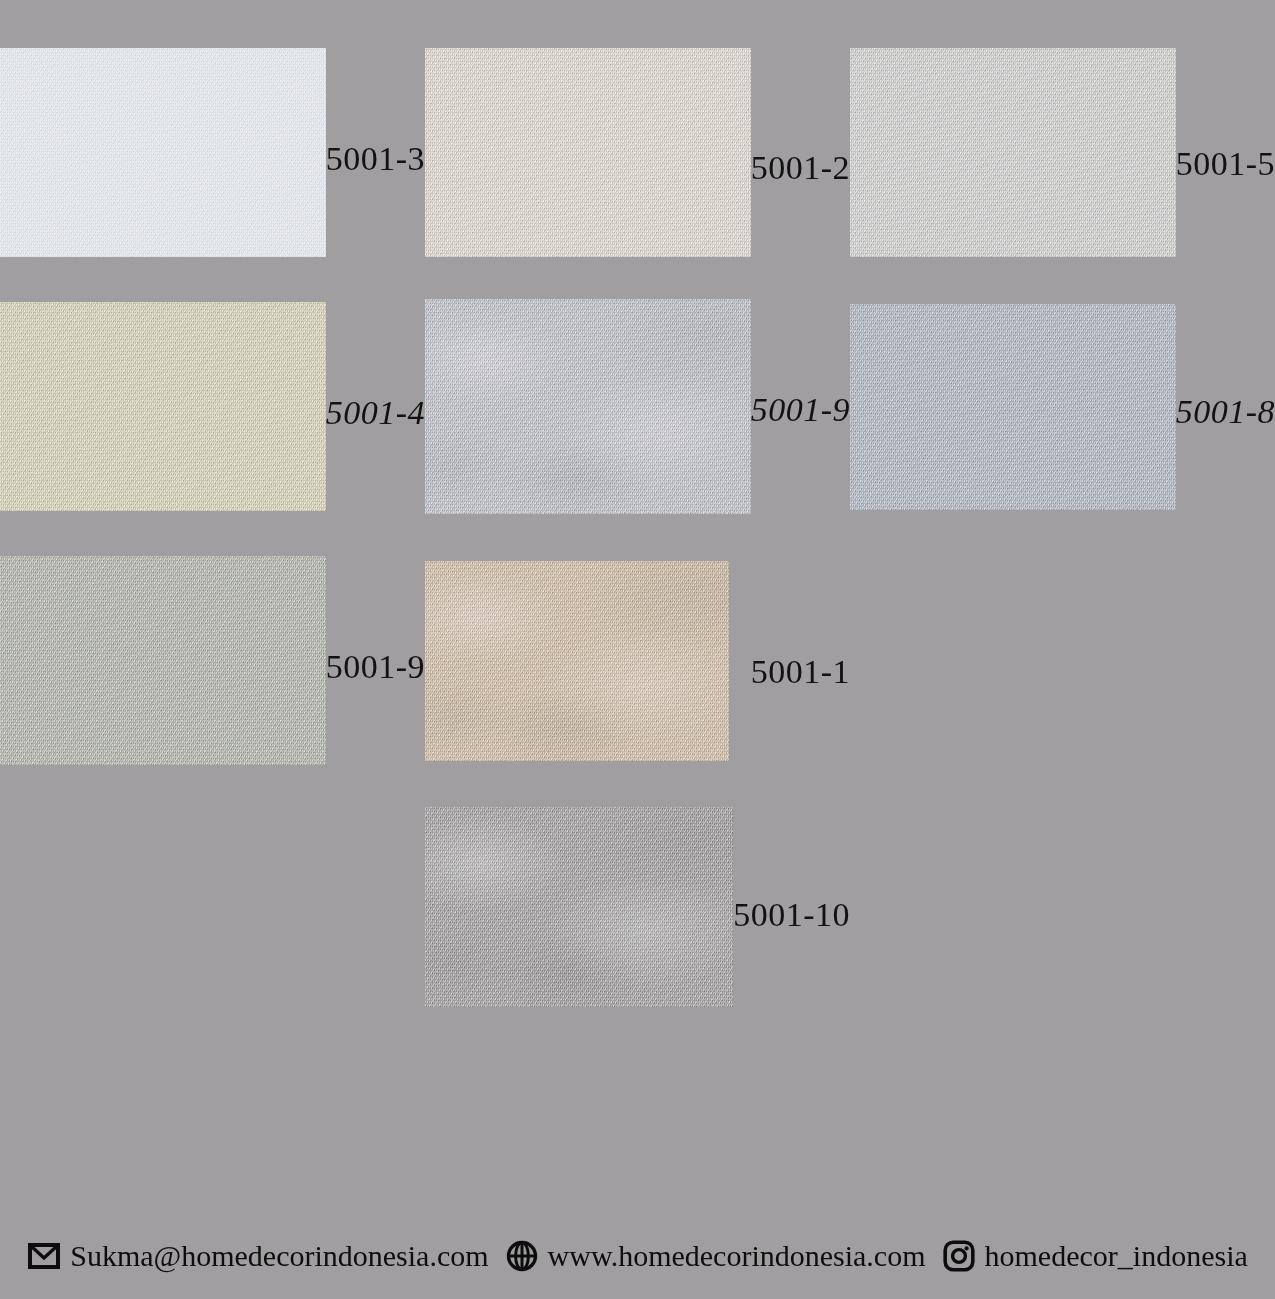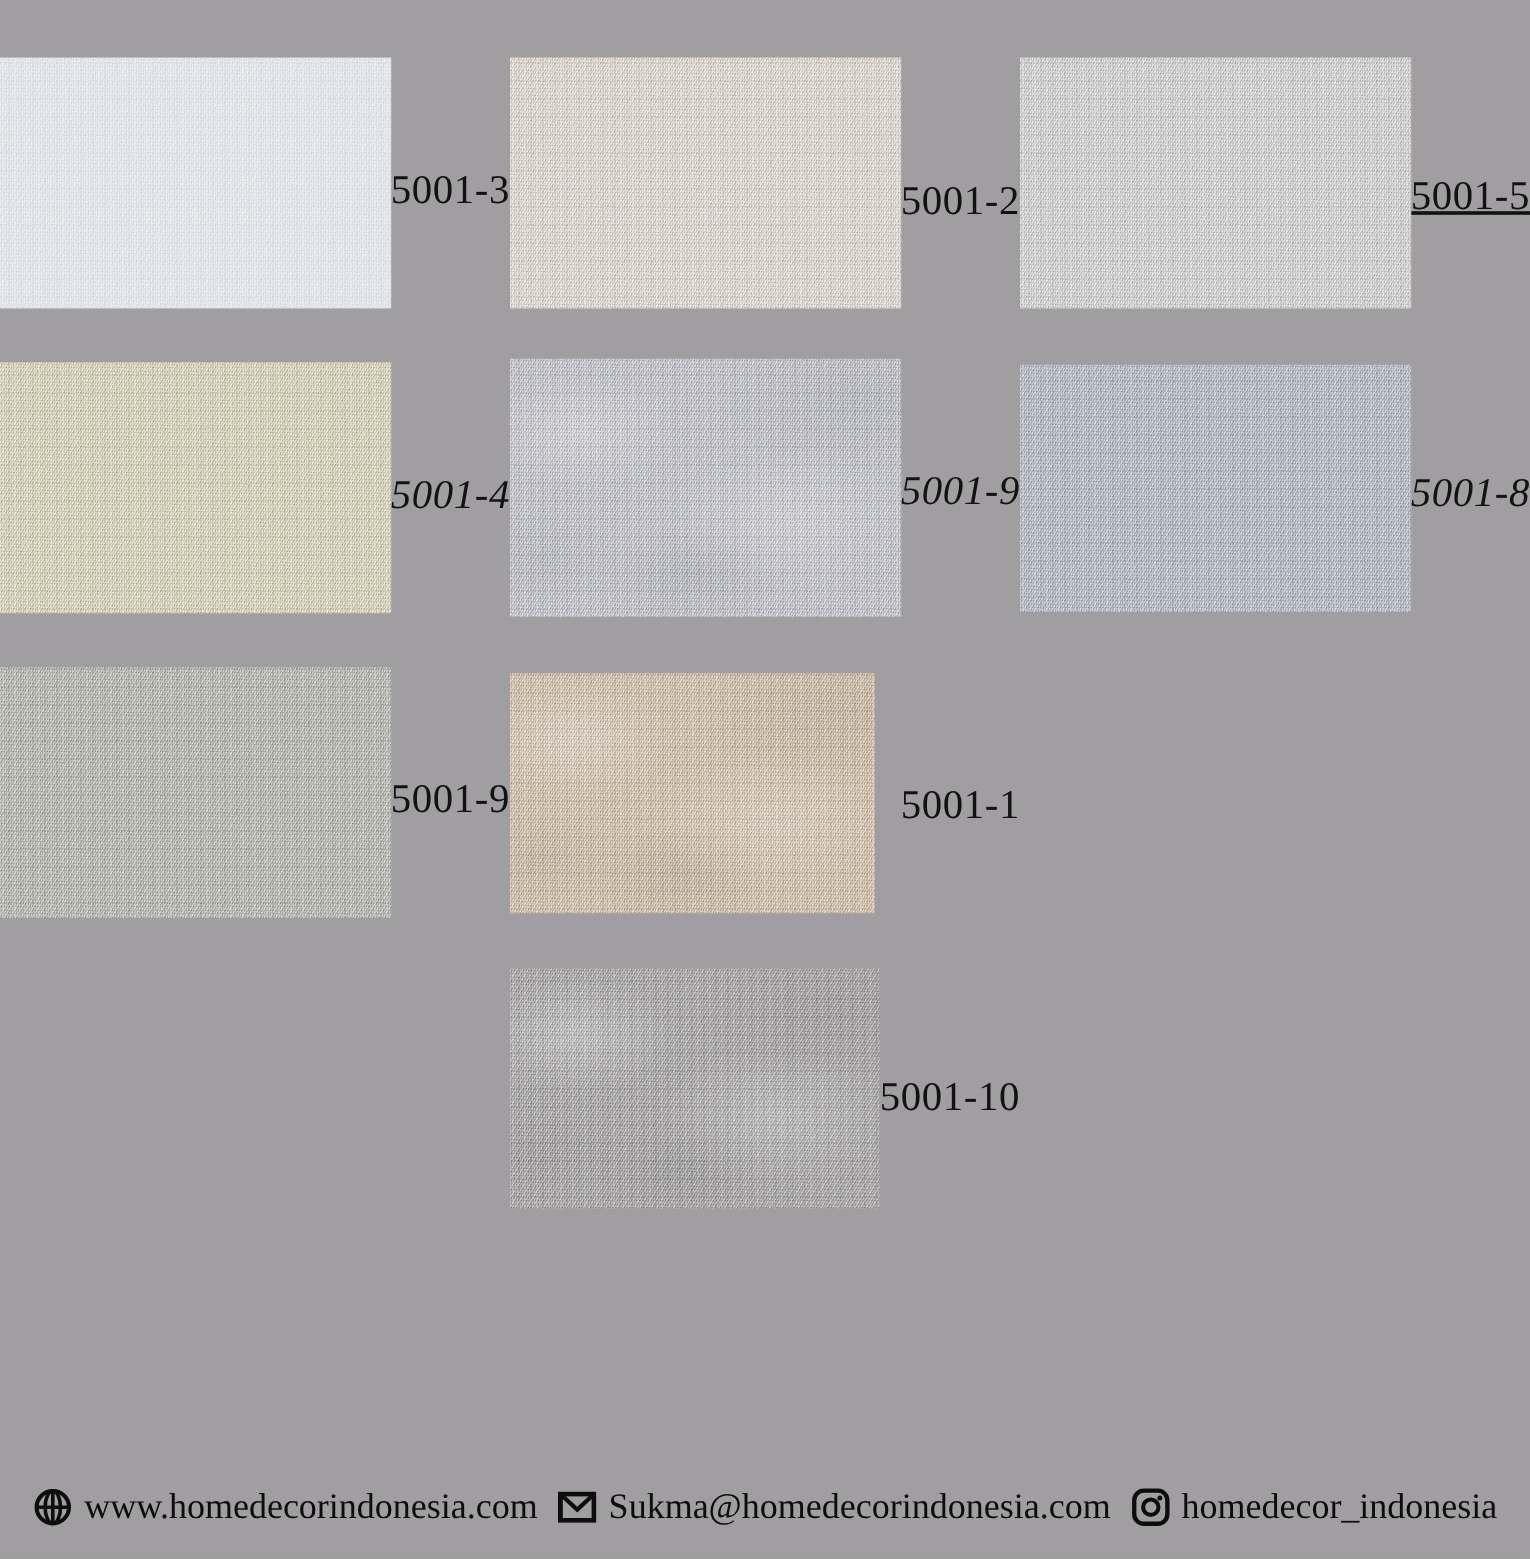--- a/index.html
+++ b/index.html
@@ -172,21 +172,21 @@
       <div class="cell">
         <div class="swatch soft" style="background-color: rgb(233, 236, 241);"></div>
         <div class="label" style="margin-top:13px;">5001-3</div>
       </div>
       <div class="cell">
         <div class="swatch" style="background-color: rgb(228, 221, 211);"></div>
         <div class="label" style="margin-top:30px;">5001-2</div>
       </div>
       <div class="cell">
         <div class="swatch" style="background-color: rgb(213, 214, 212);"></div>
-        <div class="label" style="margin-top:22px;text-decoration:underline;">5001-5</div>
+        <div class="label" style="margin-top:22px;">5001-5</div>
       </div>
     </div>
 
     <div class="row" style="padding-top:42px;font-style:italic;">
       <div class="cell">
         <div class="swatch" style="background-color: rgb(220, 215, 186);"></div>
         <div class="label" style="margin-top:13px;">5001-4</div>
       </div>
       <div class="cell">
         <div class="swatch mottled" style="height: 215px; background-color: rgb(194, 195, 203);"></div>
@@ -214,45 +214,45 @@
       <div class="cell">
         <div class="swatch mottled" style="height: 200px; background-color: rgb(163, 160, 161);"></div>
         <div class="label" style="margin-top:16px;">5001-10</div>
       </div>
       <div class="cell"></div>
     </div>
 
   </div>
 
   <div class="footer">
+
+    <div class="contact">
+      <span class="icon">
+        <svg width="32" height="26" viewBox="0 0 32 26" aria-hidden="true">
+          <rect x="2" y="2" width="28" height="22" fill="none" stroke="#0d0d0d" stroke-width="4"></rect>
+          <path d="M3 3 L16 15 L29 3" fill="none" stroke="#0d0d0d" stroke-width="3.4"></path>
+        </svg>
+      </span>
+      <span class="contact-text">Sukma@homedecorindonesia.com</span>
+    </div>
 
     <div class="contact">
       <span class="icon">
         <svg width="32" height="32" viewBox="0 0 32 32" aria-hidden="true">
           <circle cx="16" cy="16" r="13.5" fill="none" stroke="#0d0d0d" stroke-width="3.4"></circle>
           <line x1="16" y1="2.5" x2="16" y2="29.5" stroke="#0d0d0d" stroke-width="3"></line>
           <line x1="2.5" y1="16" x2="29.5" y2="16" stroke="#0d0d0d" stroke-width="3"></line>
           <ellipse cx="16" cy="16" rx="6.4" ry="13.5" fill="none" stroke="#0d0d0d" stroke-width="3"></ellipse>
         </svg>
       </span>
       <span class="contact-text">www.homedecorindonesia.com</span>
     </div>
 
     <div class="contact">
       <span class="icon">
-        <svg width="32" height="26" viewBox="0 0 32 26" aria-hidden="true">
-          <rect x="2" y="2" width="28" height="22" fill="none" stroke="#0d0d0d" stroke-width="4"></rect>
-          <path d="M3 3 L16 15 L29 3" fill="none" stroke="#0d0d0d" stroke-width="3.4"></path>
-        </svg>
-      </span>
-      <span class="contact-text">Sukma@homedecorindonesia.com</span>
-    </div>
-
-    <div class="contact">
-      <span class="icon">
         <svg width="32" height="32" viewBox="0 0 32 32" aria-hidden="true">
           <rect x="2.2" y="2.2" width="27.6" height="27.6" rx="8" ry="8" fill="none" stroke="#0d0d0d" stroke-width="3.6"></rect>
           <circle cx="16" cy="16" r="6.4" fill="none" stroke="#0d0d0d" stroke-width="3.4"></circle>
           <circle cx="23.6" cy="8.4" r="2.1" fill="#0d0d0d"></circle>
         </svg>
       </span>
       <span class="contact-text">homedecor_indonesia</span>
     </div>
 
   </div>

